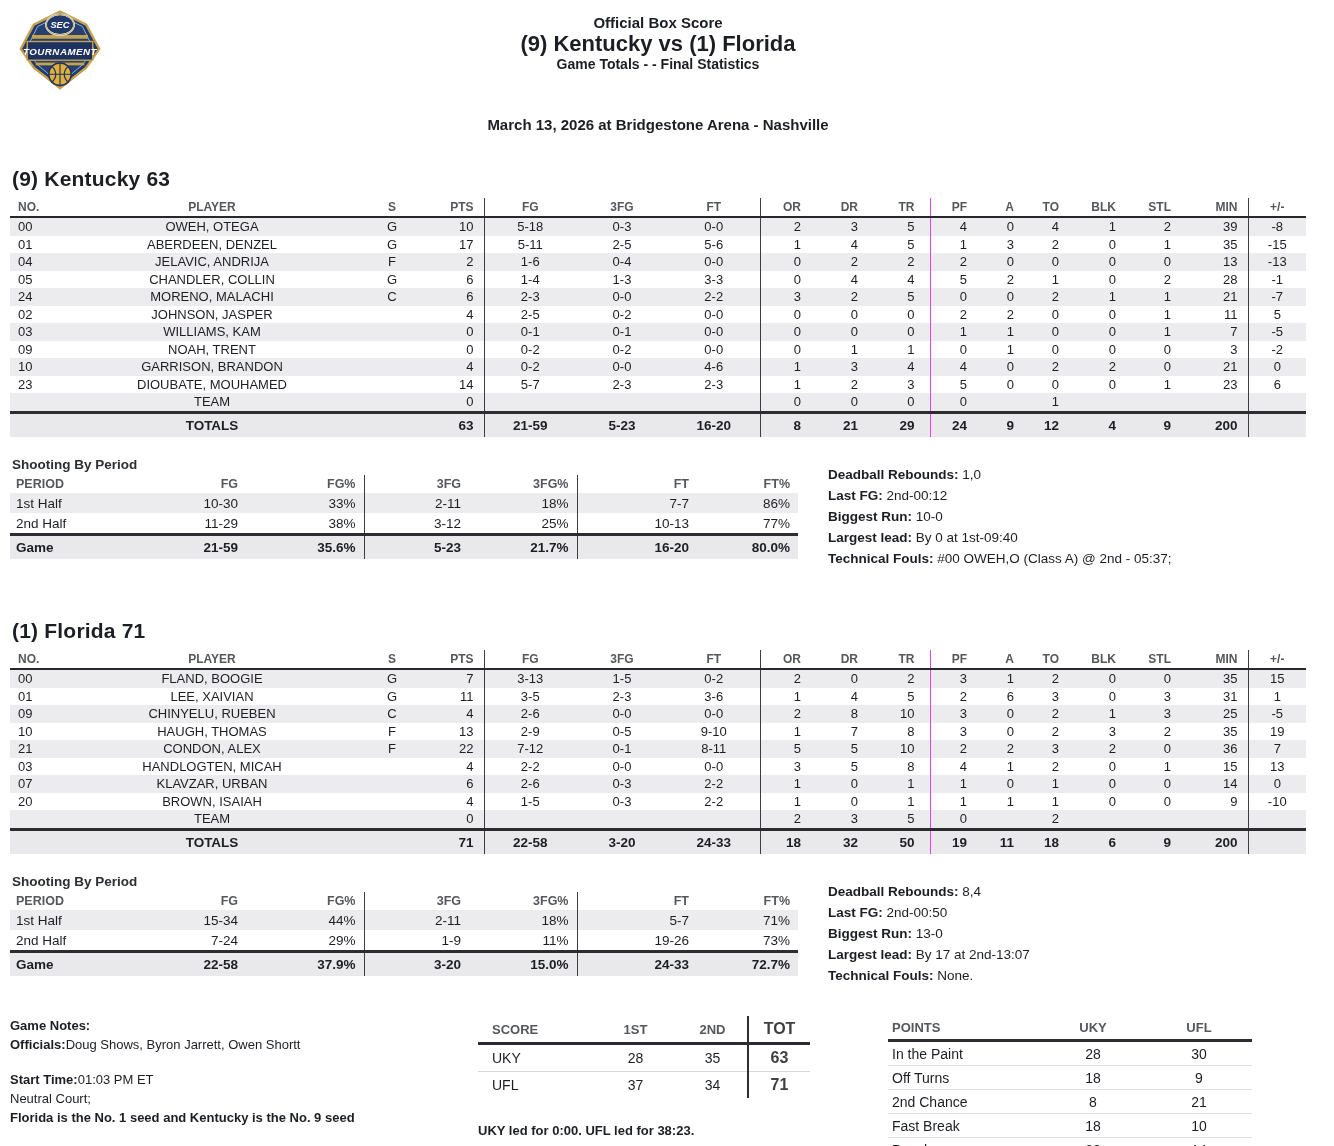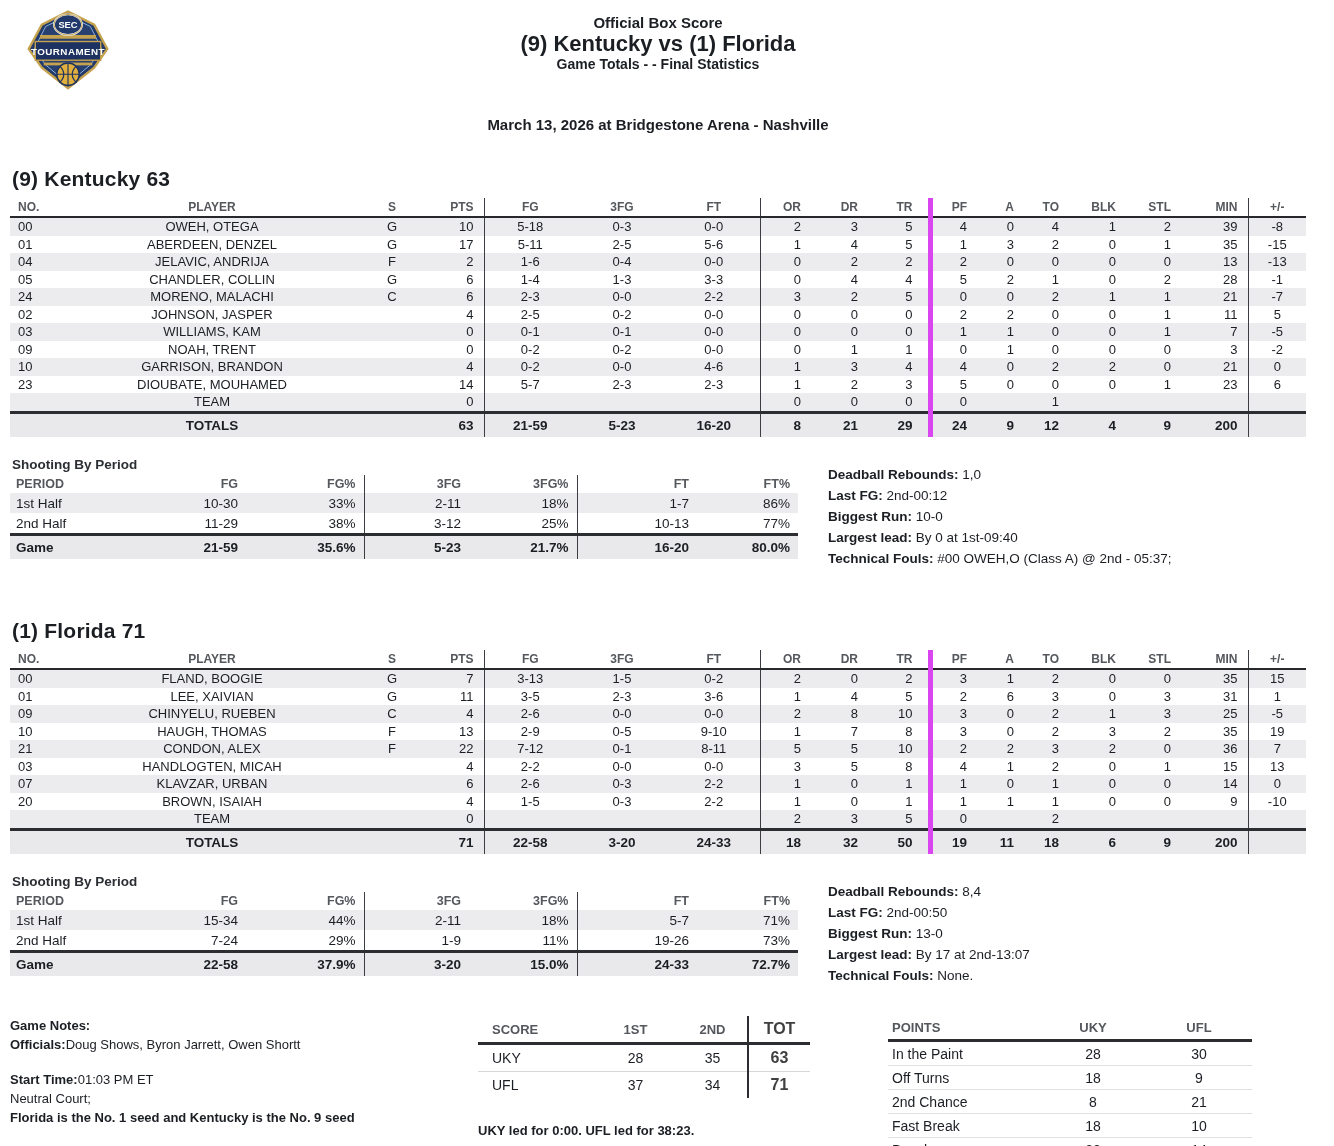--- a/index.html
+++ b/index.html
@@ -5,21 +5,21 @@
   html,body{margin:0;padding:0;background:#fff;}
   body{width:1334px;height:1146px;overflow:hidden;font-family:"Liberation Sans",sans-serif;color:#1b1e23;}
   .page{padding:0 28px 10px 10px;position:relative;}
 
   
   .top-header{position:relative;text-align:center;padding-top:13px;min-height:92px;}
   .top-header .h1{font-size:15px;font-weight:700;line-height:20px;}
   .top-header .h2{font-size:22px;font-weight:700;line-height:22px;}
   .top-header .h3{font-size:14px;font-weight:700;line-height:19px;}
   .top-header .h4{font-size:15px;font-weight:700;line-height:21px;margin-top:40px;}
-  .logo{position:absolute;left:10px;top:6px;width:96px;height:86px;}
+  .logo{position:absolute;left:2px;top:6px;width:96px;height:86px;font-style:italic;}
 
   
   .team-title{font-size:21px;font-weight:700;margin:32px 0 7px 2px;letter-spacing:.2px;}
 
   
   table{border-collapse:collapse;table-layout:fixed;}
   .box{width:100%;font-size:13px;}
   .box th{color:#54575c;font-weight:700;font-size:12px;padding:2px 4px;border-bottom:2px solid #26282b;white-space:nowrap;}
   .box td{padding:1px 4px;height:15.5px;white-space:nowrap;}
   .box tbody tr:nth-child(odd) td{background:#ececee;}
@@ -27,21 +27,21 @@
   .box th:nth-child(2),.box td:nth-child(2){text-align:center;padding-left:4px;}
   .box th:nth-child(3),.box td:nth-child(3){text-align:center;}
   .box th:nth-child(4),.box td:nth-child(4){text-align:right;padding-right:10px;border-right:1px solid #3a3d41;}
   .box th:nth-child(5),.box td:nth-child(5),
   .box th:nth-child(6),.box td:nth-child(6),
   .box th:nth-child(7),.box td:nth-child(7){text-align:center;}
   .box th:nth-child(7),.box td:nth-child(7){border-right:1px solid #3a3d41;}
   .box th:nth-child(8),.box td:nth-child(8),
   .box th:nth-child(9),.box td:nth-child(9),
   .box th:nth-child(10),.box td:nth-child(10){text-align:right;padding-right:15px;}
-  .box th:nth-child(10),.box td:nth-child(10){border-right:5px solid #d946ef;}
+  .box th:nth-child(10),.box td:nth-child(10){border-right:1px solid #d946ef;}
   .box th:nth-child(11),.box td:nth-child(11),
   .box th:nth-child(12),.box td:nth-child(12),
   .box th:nth-child(13),.box td:nth-child(13),
   .box th:nth-child(14),.box td:nth-child(14),
   .box th:nth-child(15),.box td:nth-child(15){text-align:right;padding-right:13px;}
   .box th:nth-child(16),.box td:nth-child(16){text-align:right;padding-right:10px;border-right:1px solid #3a3d41;}
   .box th:nth-child(17),.box td:nth-child(17){text-align:center;}
   .box tfoot td{border-top:3px solid #2b2d30;background:#e9e9ec;font-weight:700;font-size:13.5px;padding-top:4px;padding-bottom:4px;}
 
   
@@ -419,21 +419,21 @@
               <th>FT%</th>
             </tr>
         </thead>
         <tbody>
             <tr>
               <td>1st Half</td>
               <td>10-30</td>
               <td>33%</td>
               <td>2-11</td>
               <td>18%</td>
-              <td>1-7</td>
+              <td>7-7</td>
               <td>86%</td>
             </tr>
             <tr>
               <td>2nd Half</td>
               <td>11-29</td>
               <td>38%</td>
               <td>3-12</td>
               <td>25%</td>
               <td>10-13</td>
               <td>77%</td>

